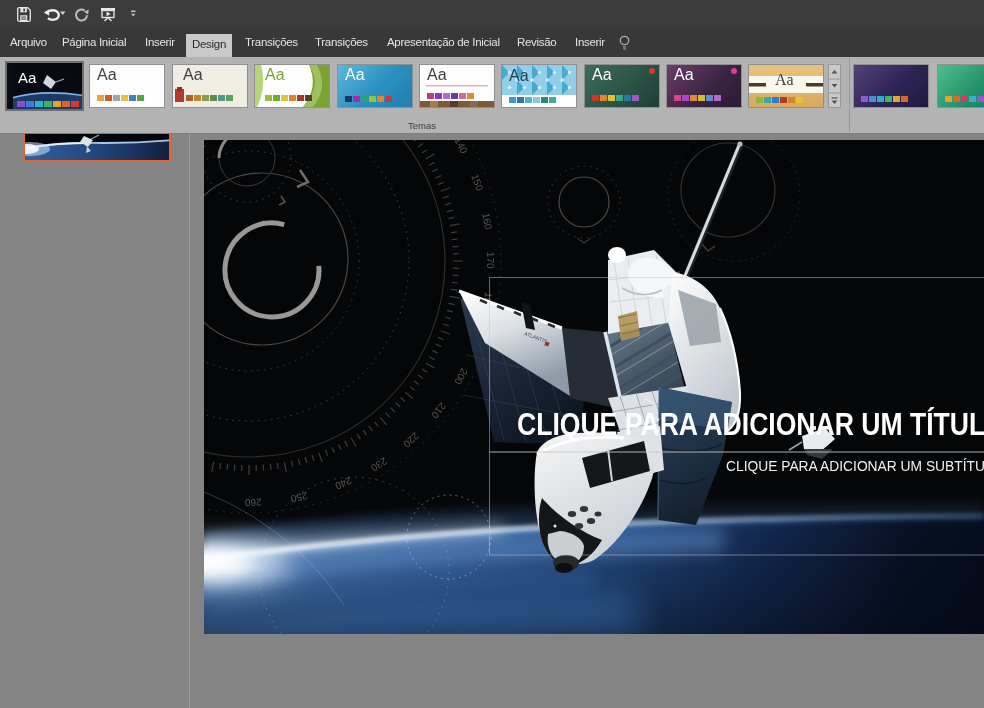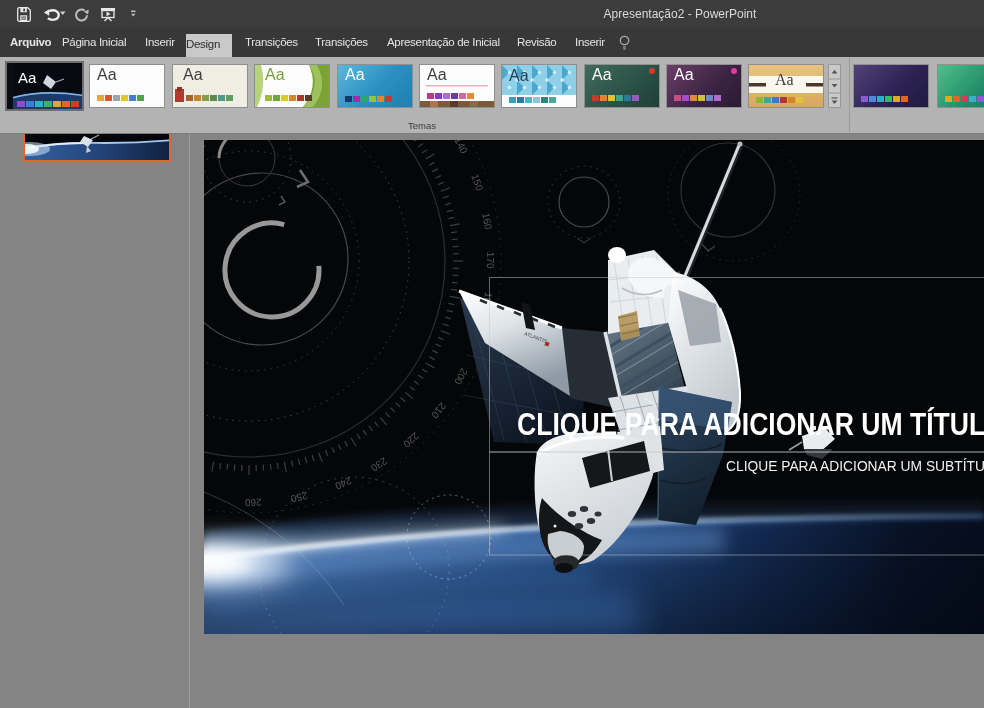--- a/index.html
+++ b/index.html
@@ -40,28 +40,27 @@
     <path d="M44,5.5 h5.5 l-2.75,3.5 z" fill="#d0d0d0"></path>
     <path d="M68.6,4.5 A5.5,5.5 0 1 0 71,9.2" fill="none" stroke="#bdbdbd" stroke-width="2"></path>
     <path d="M67.8,5.6 l5,-1.8 -0.7,4.6 z" fill="#bdbdbd"></path>
     <rect x="85" y="2" width="14" height="2.5" fill="#e8e8e8"></rect>
     <rect x="86" y="4.5" width="12" height="7" fill="none" stroke="#e8e8e8" stroke-width="1.3"></rect>
     <path d="M90.5,5.5 l4,2.4 -4,2.4 z" fill="#e8e8e8"></path>
     <path d="M88.5,15 L92,11.5 L95.5,15" stroke="#e8e8e8" stroke-width="1.4" fill="none"></path>
     <rect x="115" y="4.5" width="4.5" height="1.6" fill="#bdbdbd"></rect>
     <path d="M115,7.8 h4.5 l-2.25,2.8 z" fill="#bdbdbd"></path>
   </svg>
-  <div id="title">Apresentação2 - PowerPoint</div>
 </div>
 
 <div id="menubar">
-  <div class="tab" style="left:10px;font-weight:bold;">Arquivo</div>
+  <div class="tab" style="left:10px;">Arquivo</div>
   <div class="tab" style="left:62px;">Página Inicial</div>
   <div class="tab" style="left:145px;text-align:right;">Inserir</div>
-  <div class="tab" style="left:186px;width:46px;top:6px;height:23px;line-height:21px;background:#c9c9c9;color:#2d2d2d;">Design</div>
+  <div class="tab" style="left:186px;width:46px;top:6px;height:23px;line-height:21px;background:#c9c9c9;color:#2d2d2d;text-align:center;">Design</div>
   <div class="tab" style="left:245px;">Transições</div>
   <div class="tab" style="left:315px;">Transições</div>
   <div class="tab" style="left:387px;">Apresentação de Inicial</div>
   <div class="tab" style="left:517px;">Revisão</div>
   <div class="tab" style="left:575px;">Inserir</div>
   <svg class="abs" style="left:618px;top:7px" width="13" height="15" viewBox="0 0 13 15">
     <circle cx="6.5" cy="5.5" r="4.2" fill="none" stroke="#a9a9a9" stroke-width="1.3"></circle>
     <path d="M5,12 h3 M5.4,13.8 h2.2" stroke="#a9a9a9" stroke-width="1.2"></path>
   </svg>
 </div>

